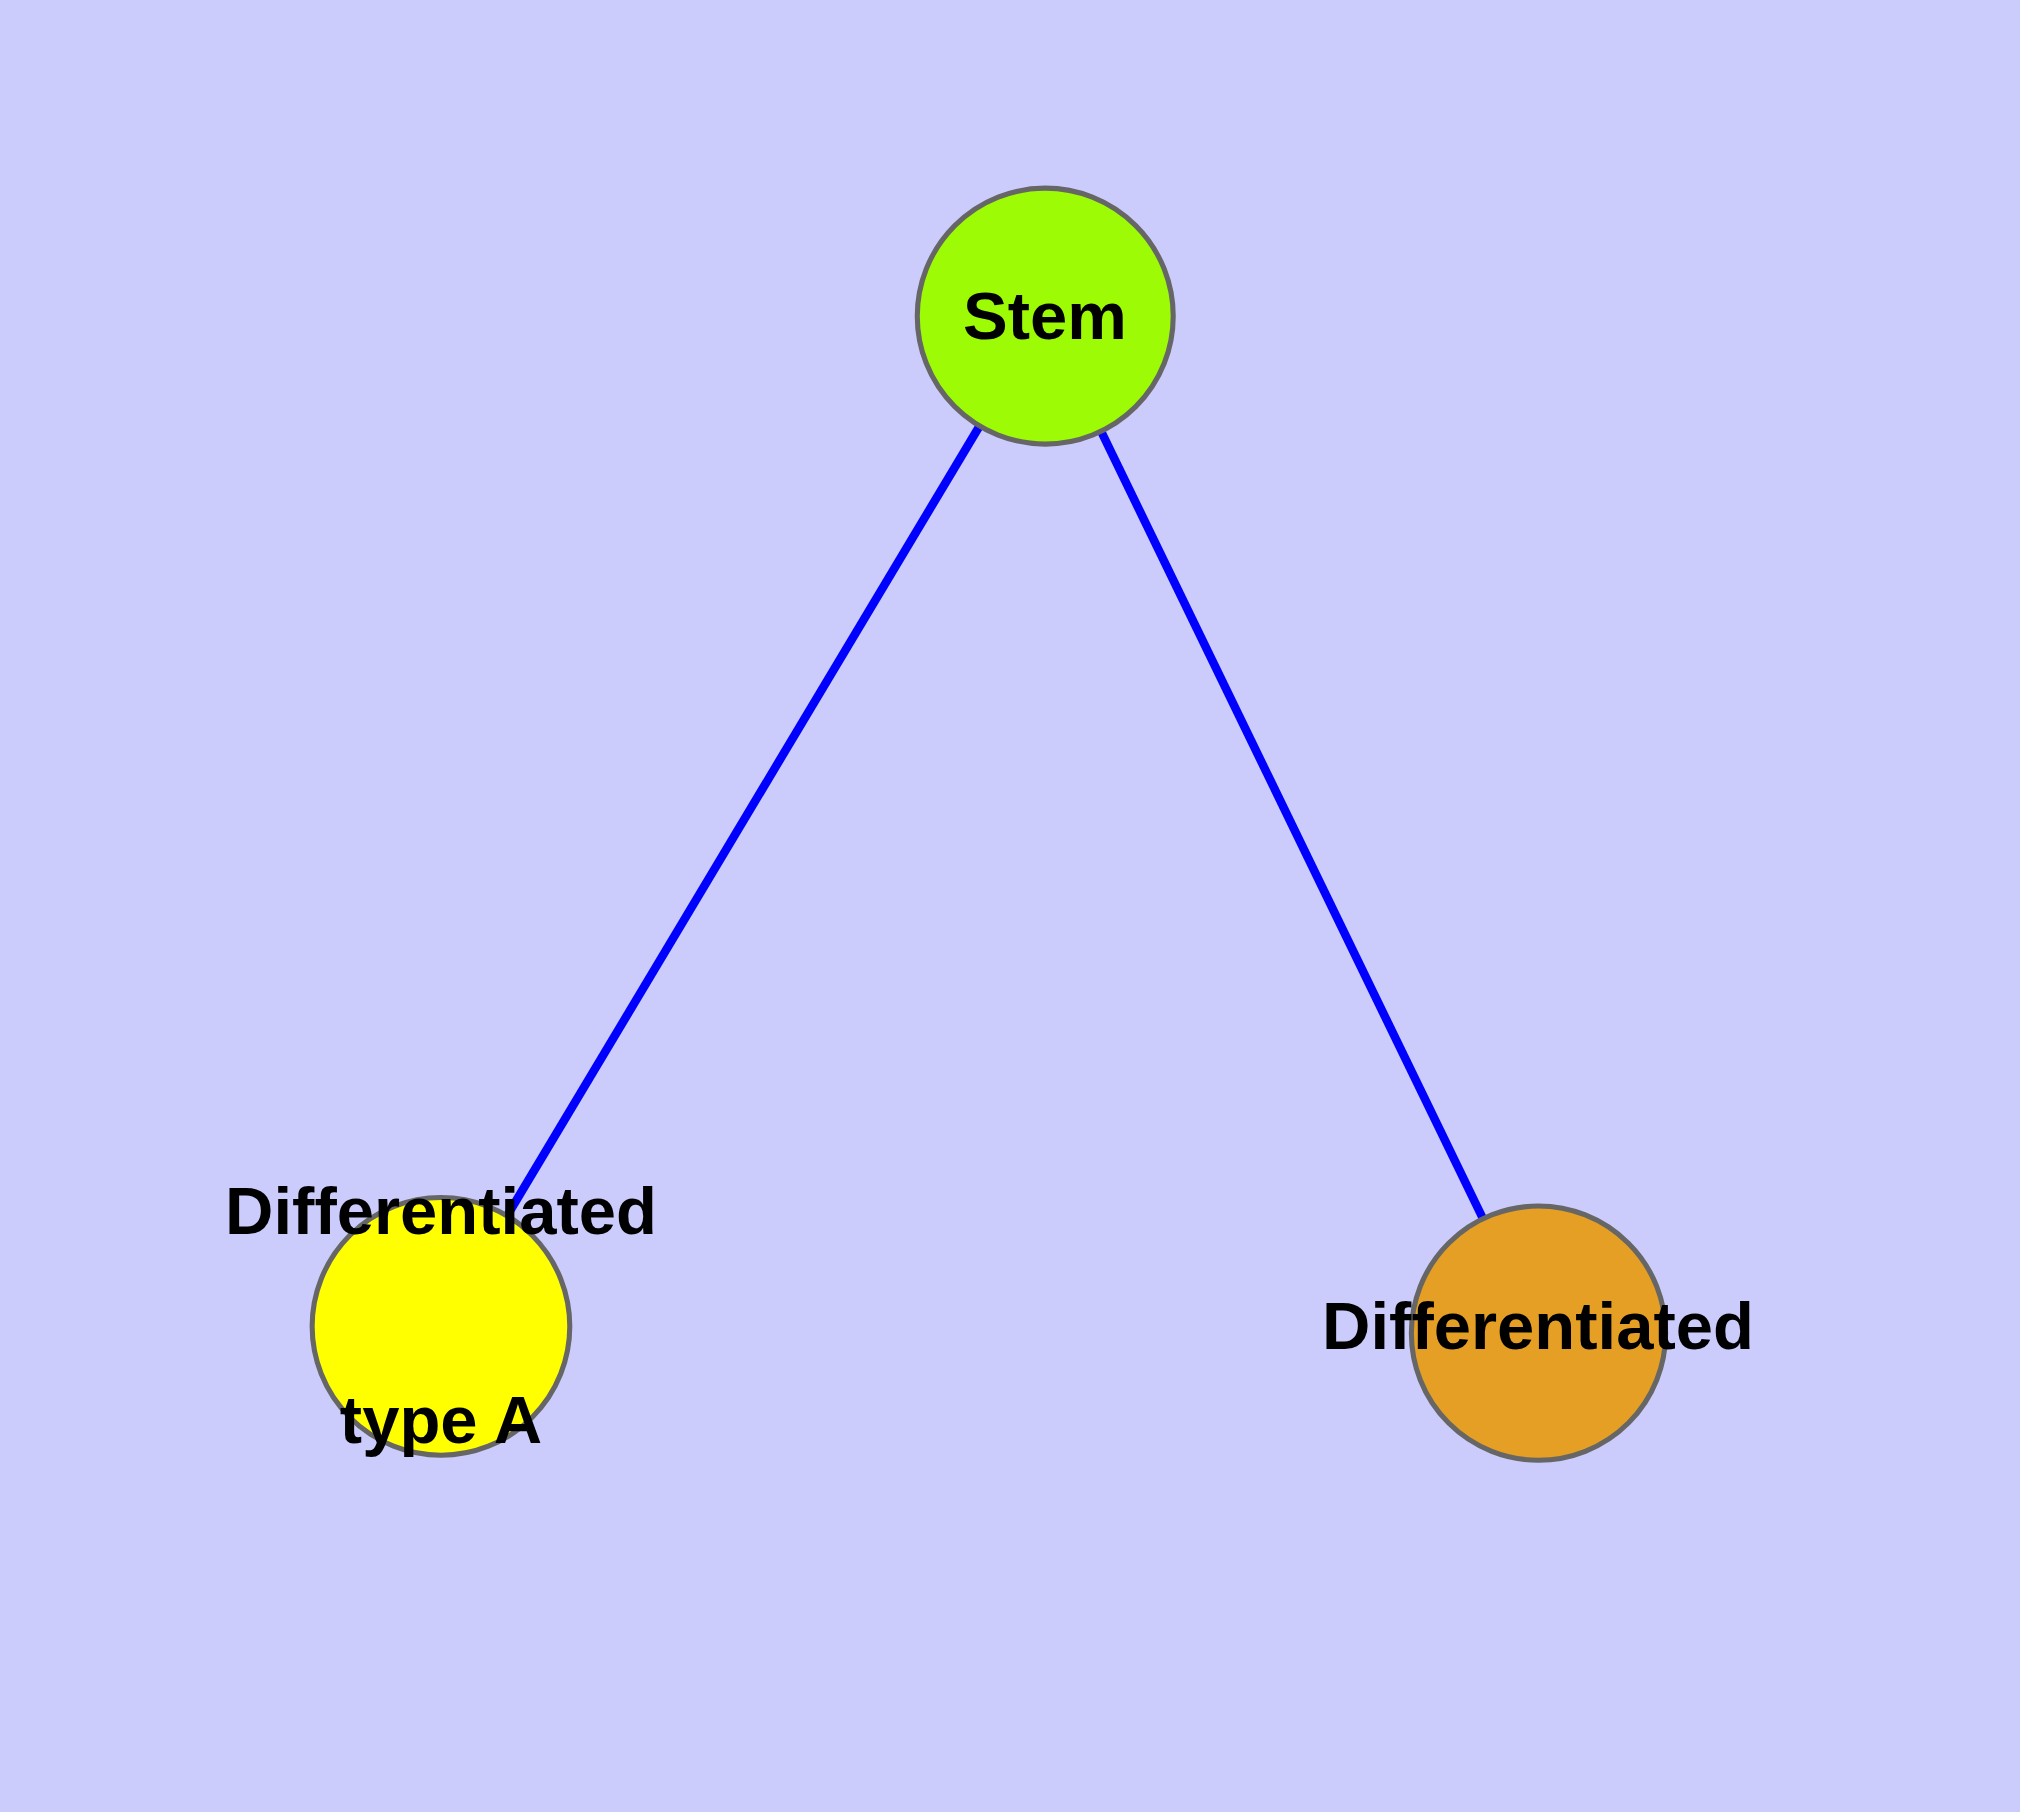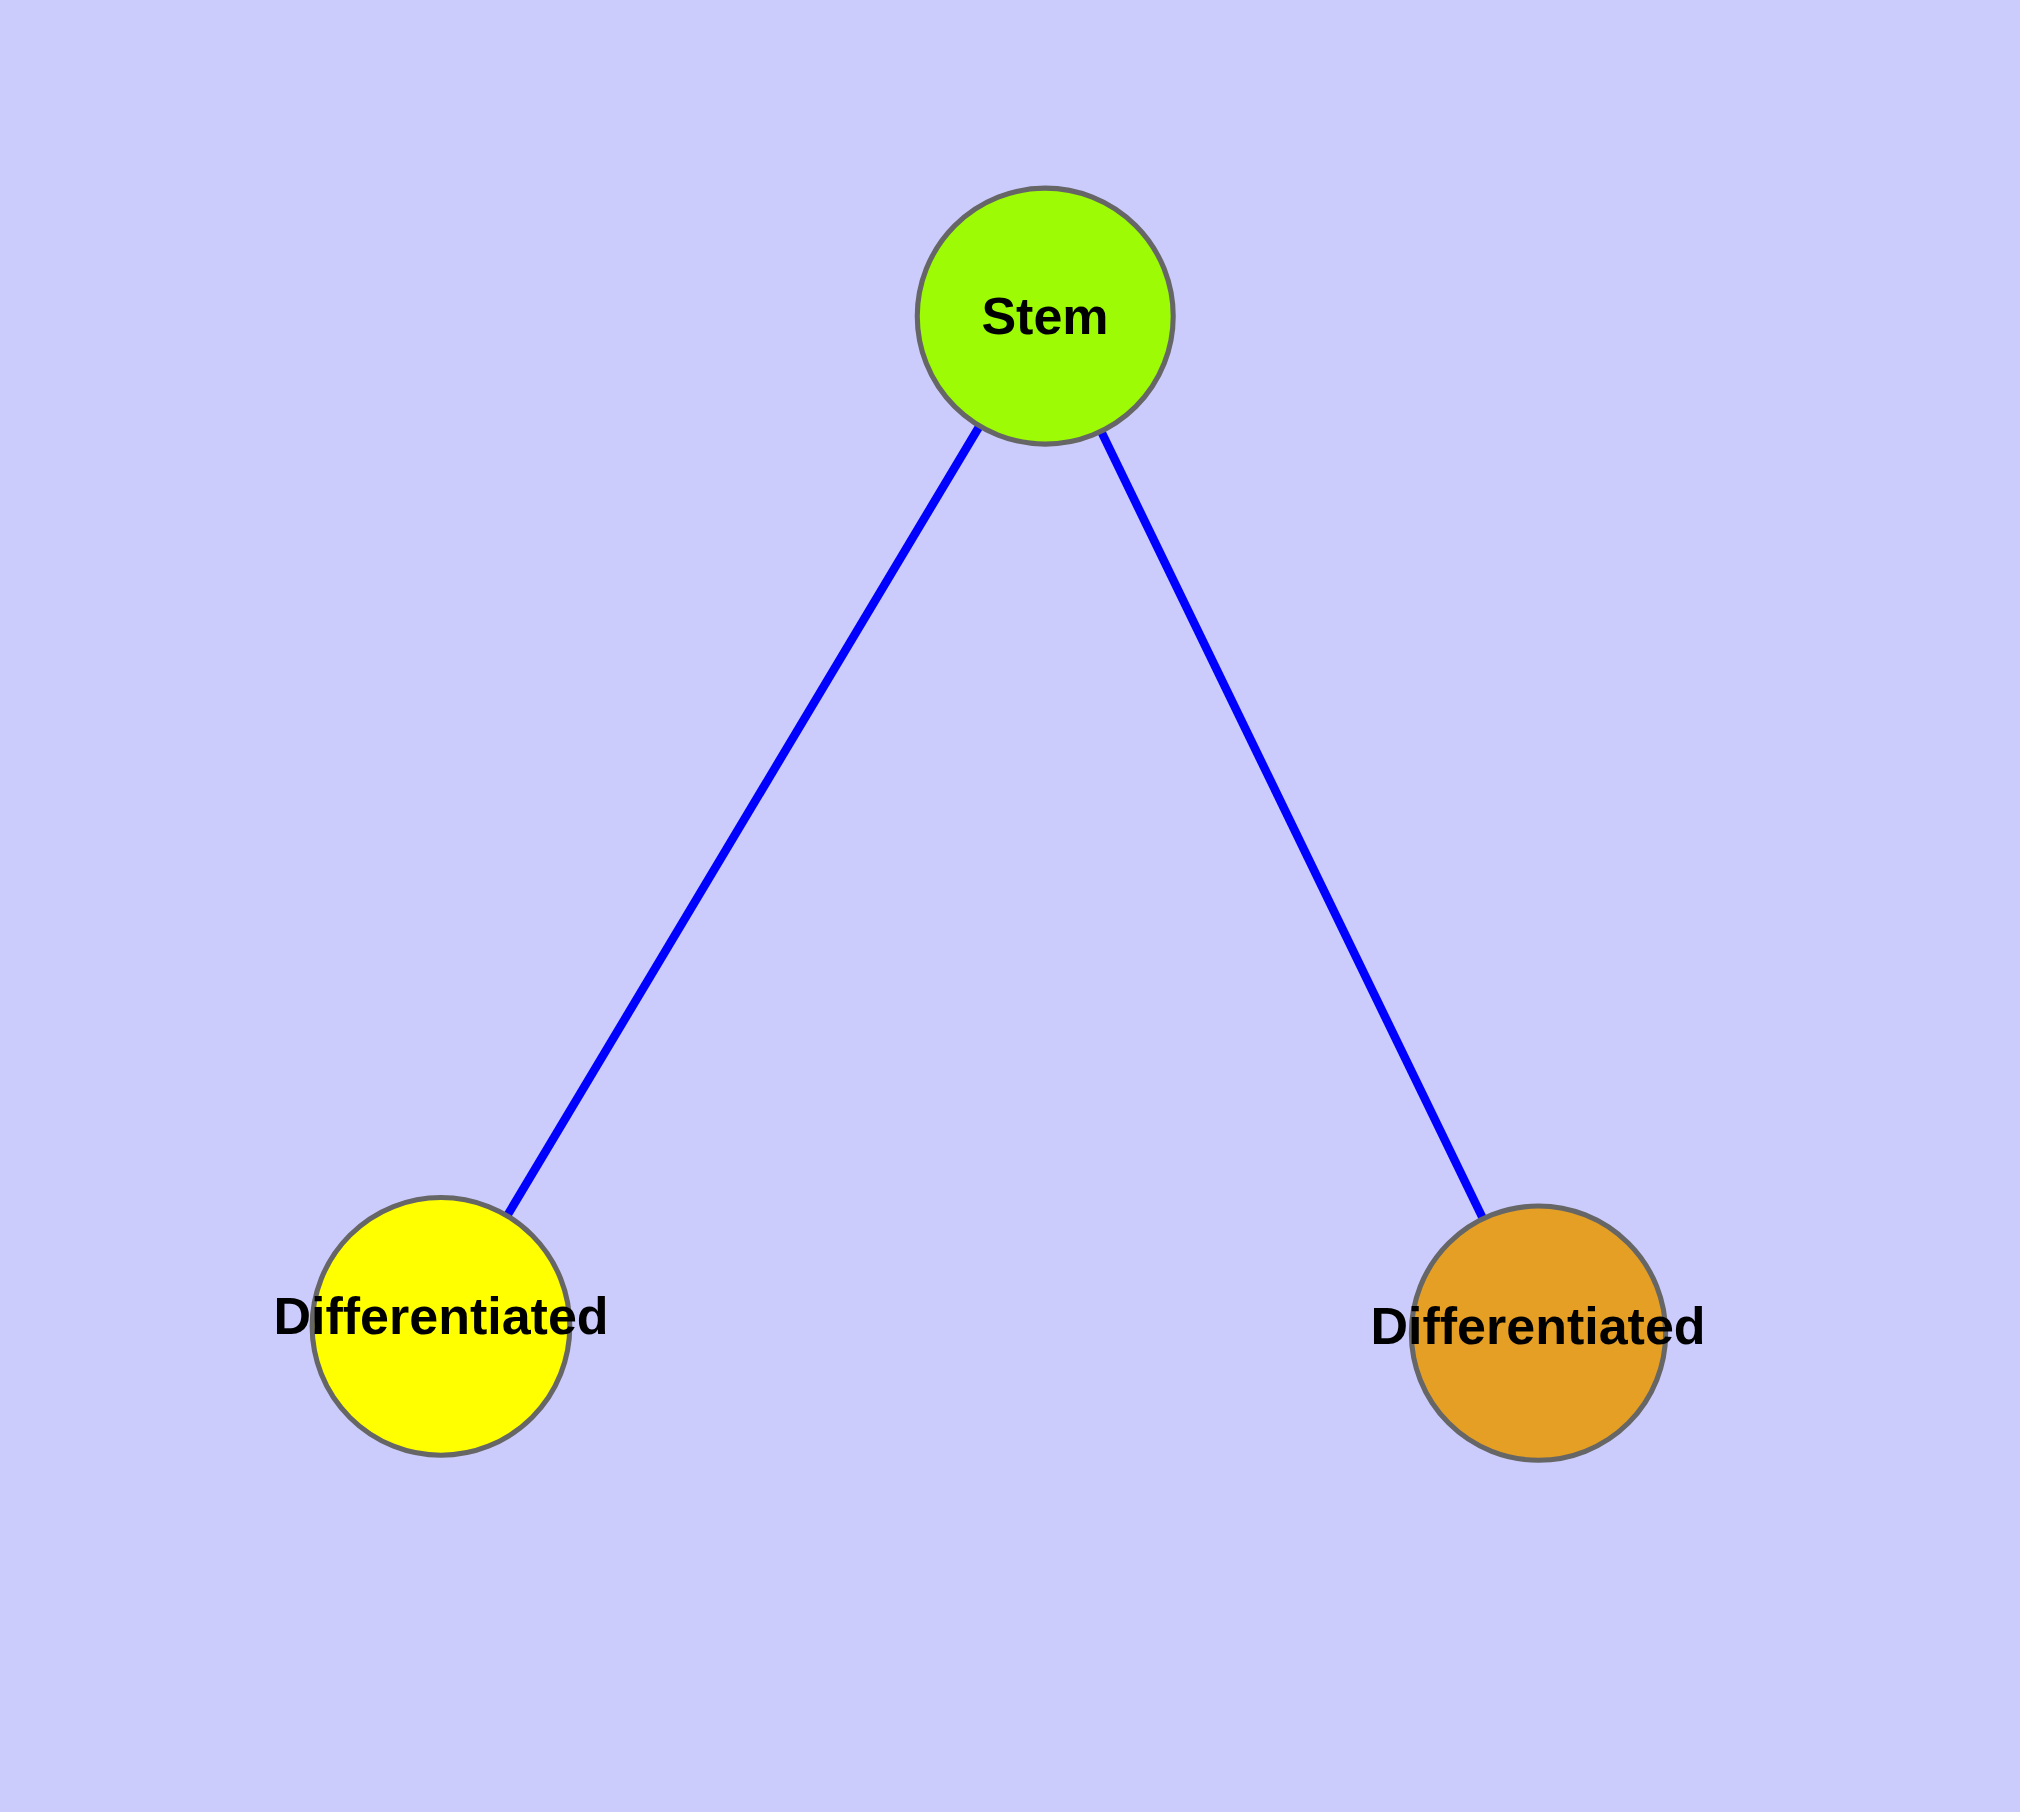--- a/index.html
+++ b/index.html
@@ -33,21 +33,21 @@
   }
   .node-circle {
     stroke: #666666;
     stroke-width: 6;
   }
   .node-label {
     position: absolute;
     text-align: center;
     font-family: "Liberation Sans", sans-serif;
     font-weight: bold;
-    font-size: 52px;
+    font-size: 67px;
     line-height: 1.04;
     color: #000000;
     white-space: pre;
     pointer-events: none;
     transform: translate(-50%, -50%);
   }
 </style>
 </head>
 <body>
 
@@ -67,20 +67,21 @@
     </g>
 
   </svg>
 
   <div class="node-label" id="label-stem" style="left: 1045px; top: 316px; color: rgb(0, 0, 0);">
     <div>Stem</div>
   </div>
 
   <div class="node-label" id="label-type-a" style="left: 441px; top: 1316px; color: rgb(0, 0, 0);">
     <div>Differentiated</div>
+    <div>type A</div>
   </div>
 
   <div class="node-label" id="label-type-b" style="left: 1538px; top: 1326px; color: rgb(0, 0, 0);">
     <div>Differentiated</div>
   </div>
 
 </div>
 
 
 </body></html>

